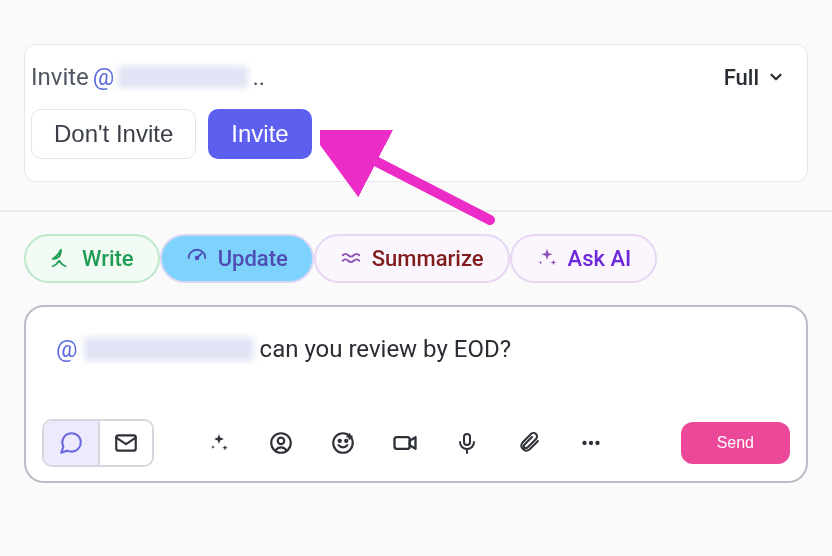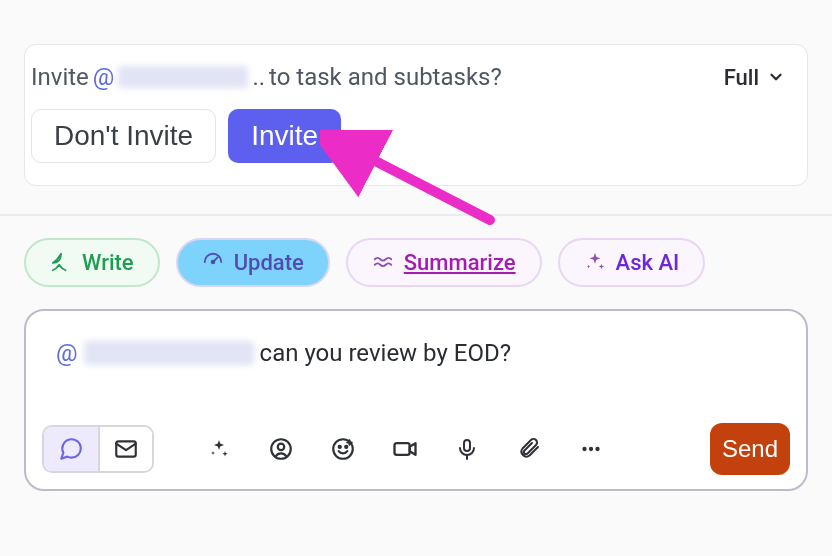--- a/index.html
+++ b/index.html
@@ -52,21 +52,21 @@
       font-size: 22px;
       font-weight: 500;
       cursor: pointer;
     }
     .invite-actions {
       margin-top: 18px;
       display: flex;
       gap: 12px;
     }
     .btn {
-      font-size: 28px;
+      font-size: 24px;
       font-weight: 500;
       padding: 10px 22px;
       border-radius: 10px;
       cursor: pointer;
       border: 1.5px solid transparent;
     }
     .btn-secondary {
       background: #fff;
       border-color: #e4e4e9;
       color: #3a3f47;
@@ -87,37 +87,36 @@
     
     .divider {
       height: 1.5px;
       background: #ececf0;
       margin-top: 28px;
     }
 
     
     .pill-row {
       display: flex;
-      gap: 16px;
       padding: 22px 24px 0 24px;
     }
     .pill {
       display: flex;
       align-items: center;
       gap: 10px;
       font-size: 22px;
       font-weight: 500;
       padding: 10px 24px;
       border-radius: 999px;
       cursor: pointer;
       border: 2px solid;
     }
     .pill-write { color: #1f9d55; border-color: #bfe8c9; background: #f1fbf3; }
     .pill-update { color: #4f4db3; border-color: #d9d6f3; background: #7dd3fc; }
-    .pill-summarize { color: #a21caf; border-color: #e8d6f3; background: #fbf5fd; text-decoration: underline; }
+    .pill-summarize { color: #7f1d1d; border-color: #e8d6f3; background: #fbf5fd; }
     .pill-askai { color: #6d28d9; border-color: #e8d6f3; background: #fbf5fd; }
 
     
     .composer {
       margin: 22px 24px 0 24px;
       background: #fff;
       border: 2.5px solid #bcbcc9;
       border-radius: 20px;
       padding: 16px 16px 14px 16px;
     }
@@ -180,41 +179,40 @@
       cursor: pointer;
       color: #2e3138;
     }
     .icon-row {
       display: flex;
       align-items: center;
       gap: 28px;
       margin-left: 26px;
     }
     .send-btn {
-      background: #c2410c;
+      background: #ec4899;
       color: #fff;
-      font-size: 24px;
+      font-size: 16px;
       font-weight: 500;
-      padding: 12px 12px;
+      padding: 12px 36px;
       border-radius: 12px;
       border: none;
       cursor: pointer;
     }
   </style>
 </head>
 <body>
 
 <div class="invite-card">
   <div class="invite-header">
     <div class="invite-question">
       <span>Invite</span>
       <span class="at">@</span>
       <span class="redacted-short"></span>
       <span>..</span>
-      <span>to task and subtasks?</span>
     </div>
     <div class="full-selector">
       <span>Full</span>
       <svg width="18" height="18" viewBox="0 0 24 24" fill="none" stroke="#2a2e34" stroke-width="3" stroke-linecap="round" stroke-linejoin="round">
           <polyline points="6 9 12 15 18 9"></polyline>
         </svg>
     </div>
   </div>
   <div class="invite-actions">
     <button class="btn btn-secondary">Don't Invite</button>

